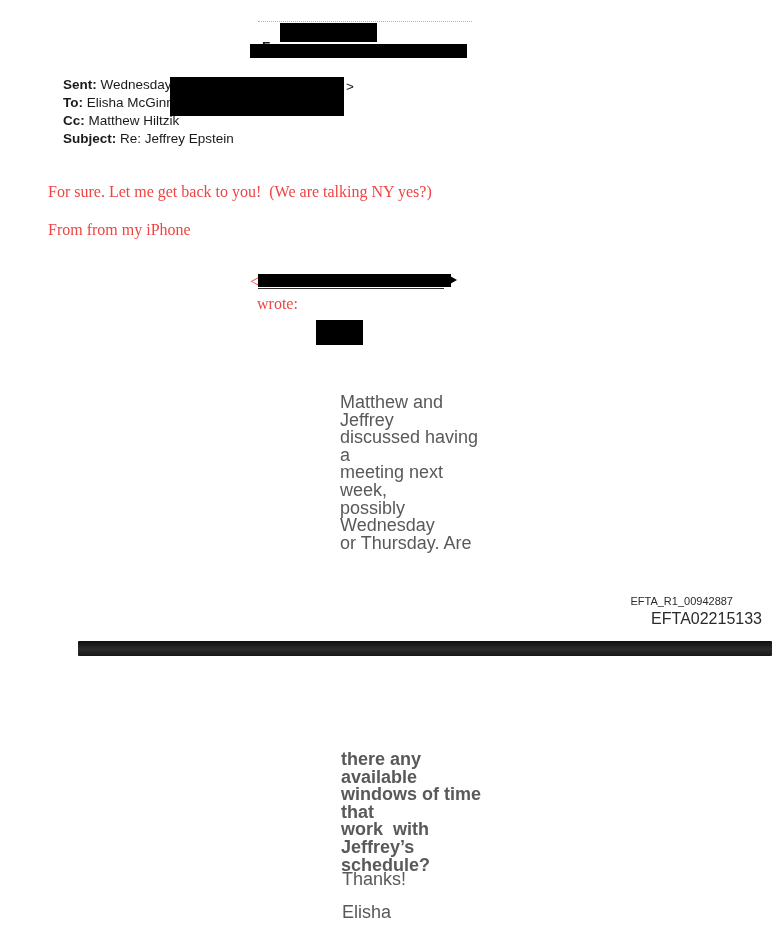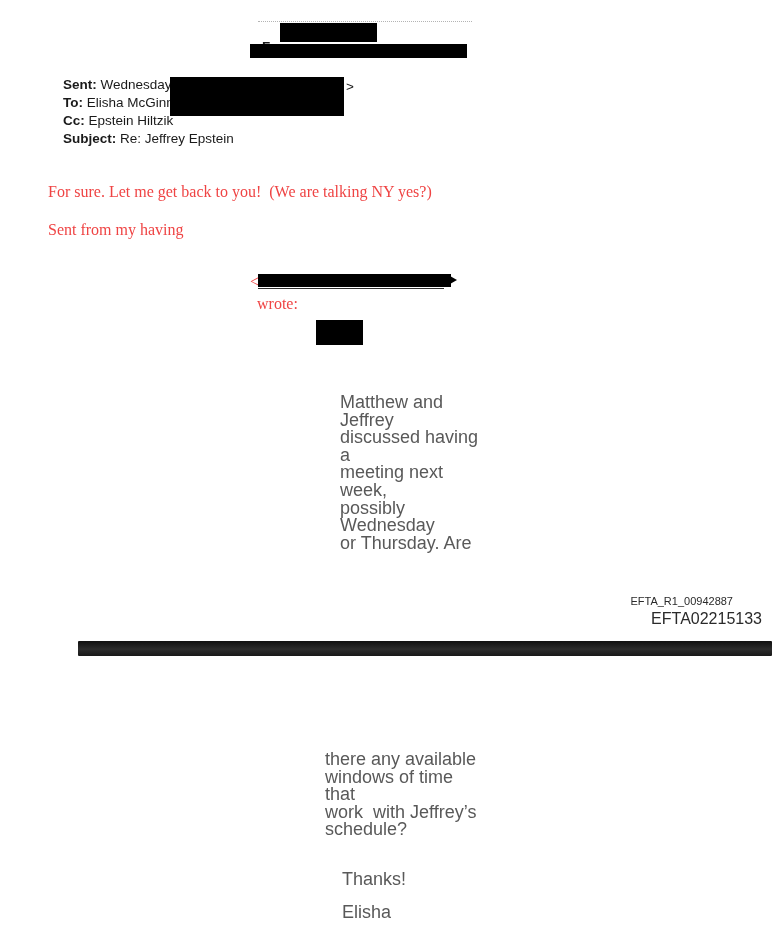--- a/index.html
+++ b/index.html
@@ -101,33 +101,33 @@
 
   <div class="abs hdr-line" style="left:48px; top:62px;">
     <span class="hdr-label">Sent:</span><span> Wednesday, May 24, 2017 2:31 PM</span>
   </div>
 
   <div class="abs hdr-line" style="left:48px; top:80px;">
     <span class="hdr-label">To:</span><span> Elisha McGinnis</span>
   </div>
 
   <div class="abs hdr-line" style="left:48px; top:98px;">
-    <span class="hdr-label">Cc:</span><span> Epstein Hiltzik</span>
+    <span class="hdr-label">Cc:</span><span> Matthew Hiltzik</span>
   </div>
 
   <div class="abs hdr-line" style="left:48px; top:116px;">
     <span class="hdr-label">Subject:</span><span> Re: Jeffrey Epstein</span>
   </div>
 
   <div class="abs redaction" style="left:170px; top:77px; width:174px; height:39px;"></div>
   <div class="abs hdr-line" style="left:346px; top:79px;">&gt;</div>
 
   <div class="abs serif-line" style="left:48px; top:182px;">For sure. Let me get back to you!  (We are talking NY yes?)</div>
 
-  <div class="abs serif-line" style="left:48px; top:220px;">Sent from my having</div>
+  <div class="abs serif-line" style="left:48px; top:220px;">From from my iPhone</div>
 
 
   <div class="abs serif-line" style="left:250px; top:272px;">&lt;</div>
   <div class="abs redaction email-redaction" style="left:258px; top:274px; width:193px; height:13px;"></div>
   <div class="abs link-underline" style="left:258px; top:288px; width:186px;"></div>
 
   <div class="abs serif-line" style="left:257px; top:294px;">wrote:</div>
 
   <div class="abs quote-text" style="left:299px; top:324px;">Hi</div>
   <div class="abs redaction" style="left:316px; top:320px; width:47px; height:25px;"></div>
@@ -136,21 +136,21 @@
 discussed having a
 meeting next week,
 possibly Wednesday
 or Thursday. Are</div>
 
   <div class="abs stamp stamp-small" style="right:39px; top:595px;">EFTA_R1_00942887</div>
   <div class="abs stamp stamp-large" style="right:10px; top:610px;">EFTA02215133</div>
 
   <div class="abs page-break-bar" style="left:78px; top:641px; width:694px; height:15px;"></div>
 
-  <div class="abs quote-text" style="left:284px; top:751px; width:160px;">there any available
+  <div class="abs quote-text" style="left:300px; top:751px; width:160px;font-weight:bold;">there any available
 windows of time that
 work  with Jeffrey’s
 schedule?</div>
 
   <div class="abs quote-text" style="left:301px; top:871px;">Thanks!</div>
 
   <div class="abs quote-text" style="left:301px; top:904px;">Elisha</div>
 
 </div>
 

